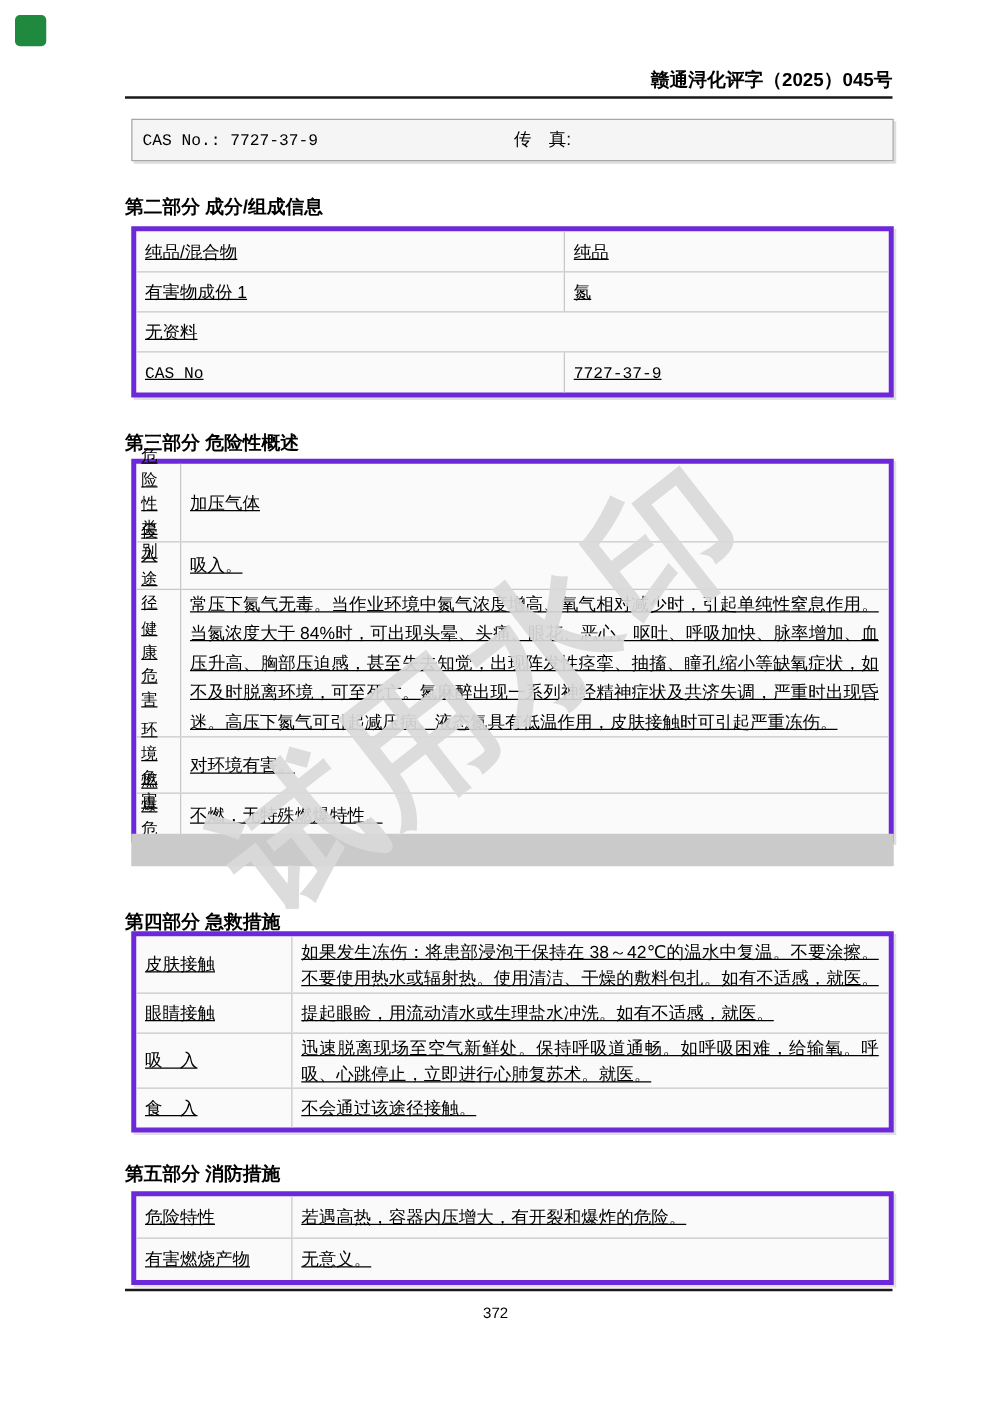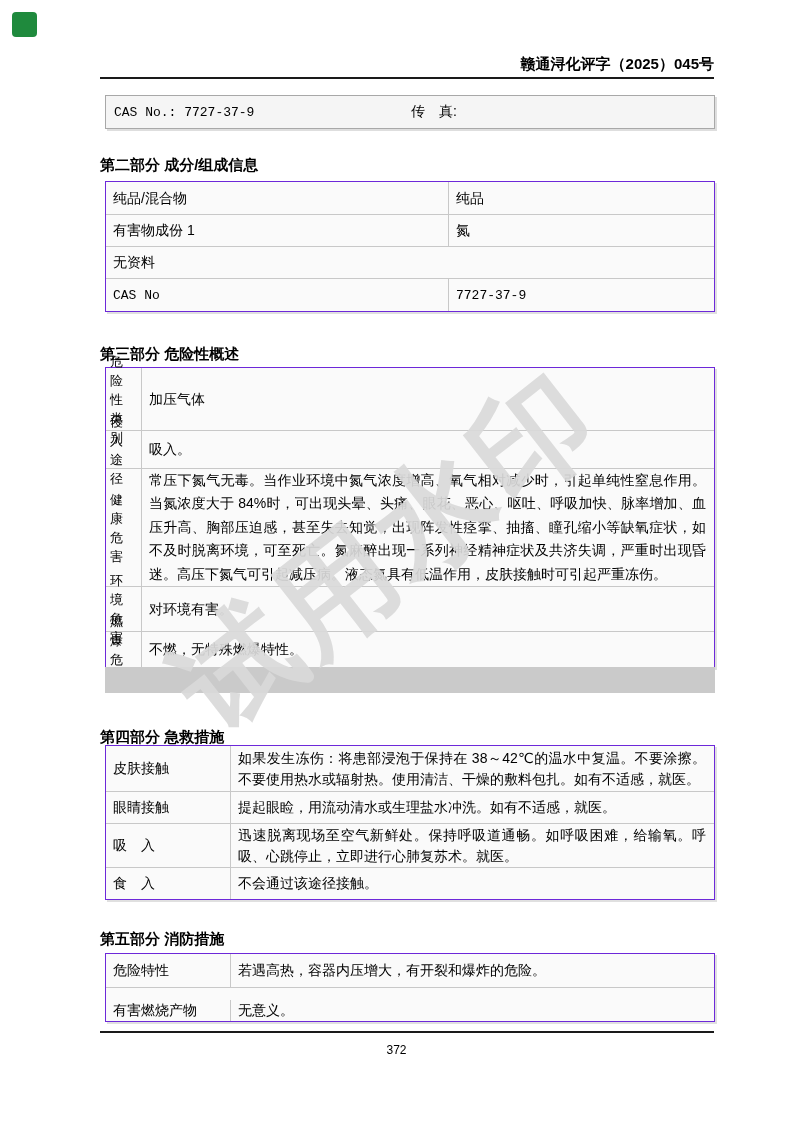--- a/index.html
+++ b/index.html
@@ -16,22 +16,22 @@
   .hdr-rule{left:100px;top:77px;width:614px;height:2px;background:#1a1a1a;}
   
   .t1{left:105px;top:95px;width:610px;height:34px;background:#f5f5f5;border:1px solid #a8a8a8;
       box-sizing:border-box;box-shadow:2px 2px 0 #dedede;}
   .t1 .cell{position:absolute;top:0;height:100%;display:flex;align-items:center;font-size:14px;}
   .t1 .c1{left:8px;font-family:"Liberation Mono","DejaVu Sans Mono",monospace;font-size:13px;}
   .t1 .c2{left:305px;}
   
   .sec-title{left:100px;font-size:15px;font-weight:bold;white-space:nowrap;}
   
-  .tbl{left:105px;width:610px;box-sizing:border-box;border:1px solid #6d28d9;background:#fafafa;
-       box-shadow:2px 2px 0 #e0e0e0;}
+  .tbl{left:105px;width:610px;box-sizing:border-box;border:4px solid #6d28d9;background:#fafafa;
+       box-shadow:2px 2px 0 #e0e0e0;text-decoration:underline;}
   .tr{display:flex;box-sizing:border-box;border-top:1px solid #c8c8c8;}
   .tr:first-child{border-top:none;}
   .lbl,.val{box-sizing:border-box;display:flex;align-items:center;font-size:14px;line-height:21px;}
   .lbl{border-right:1px solid #c8c8c8;padding-left:7px;padding-right:2px;flex:0 0 auto;}
   .val{flex:1 1 auto;padding-left:7px;padding-right:8px;}
   
   .t2 .lbl{width:343px;}
   
   .t3 .lbl{width:36px;padding-left:4px;padding-right:10px;font-size:13px;line-height:19px;word-break:break-all;}
   .t3 .val.para{font-size:14px;line-height:23.5px;text-align:justify;align-items:center;}
@@ -130,21 +130,21 @@
       <div class="val">不会通过该途径接触。</div>
     </div>
   </div>
 
   <div class="abs sec-title" style="top:930px;">第五部分 消防措施</div>
   <div class="abs tbl t45" style="top:953px;">
     <div class="tr" style="height:33px;">
       <div class="lbl">危险特性</div>
       <div class="val">若遇高热，容器内压增大，有开裂和爆炸的危险。</div>
     </div>
-    <div class="tr" style="height:34px;align-items:flex-end;">
+    <div class="tr" style="height:34px;">
       <div class="lbl">有害燃烧产物</div>
       <div class="val">无意义。</div>
     </div>
   </div>
 
   <div class="abs foot-rule"></div>
   <div class="abs page-num">372</div>
 
   <div class="abs watermark">试用水印</div>
 

